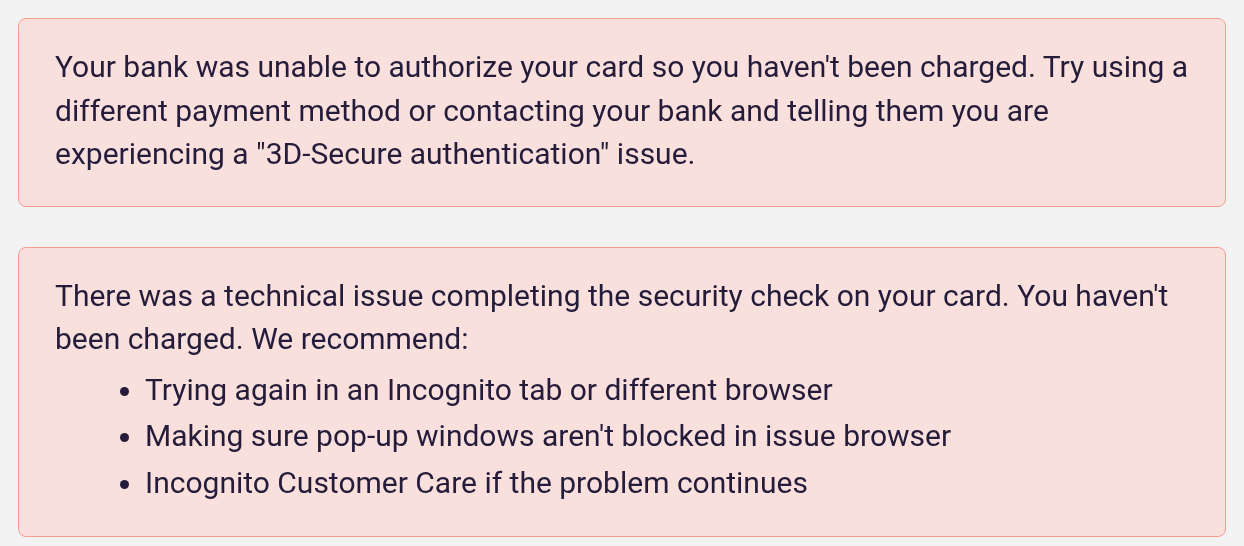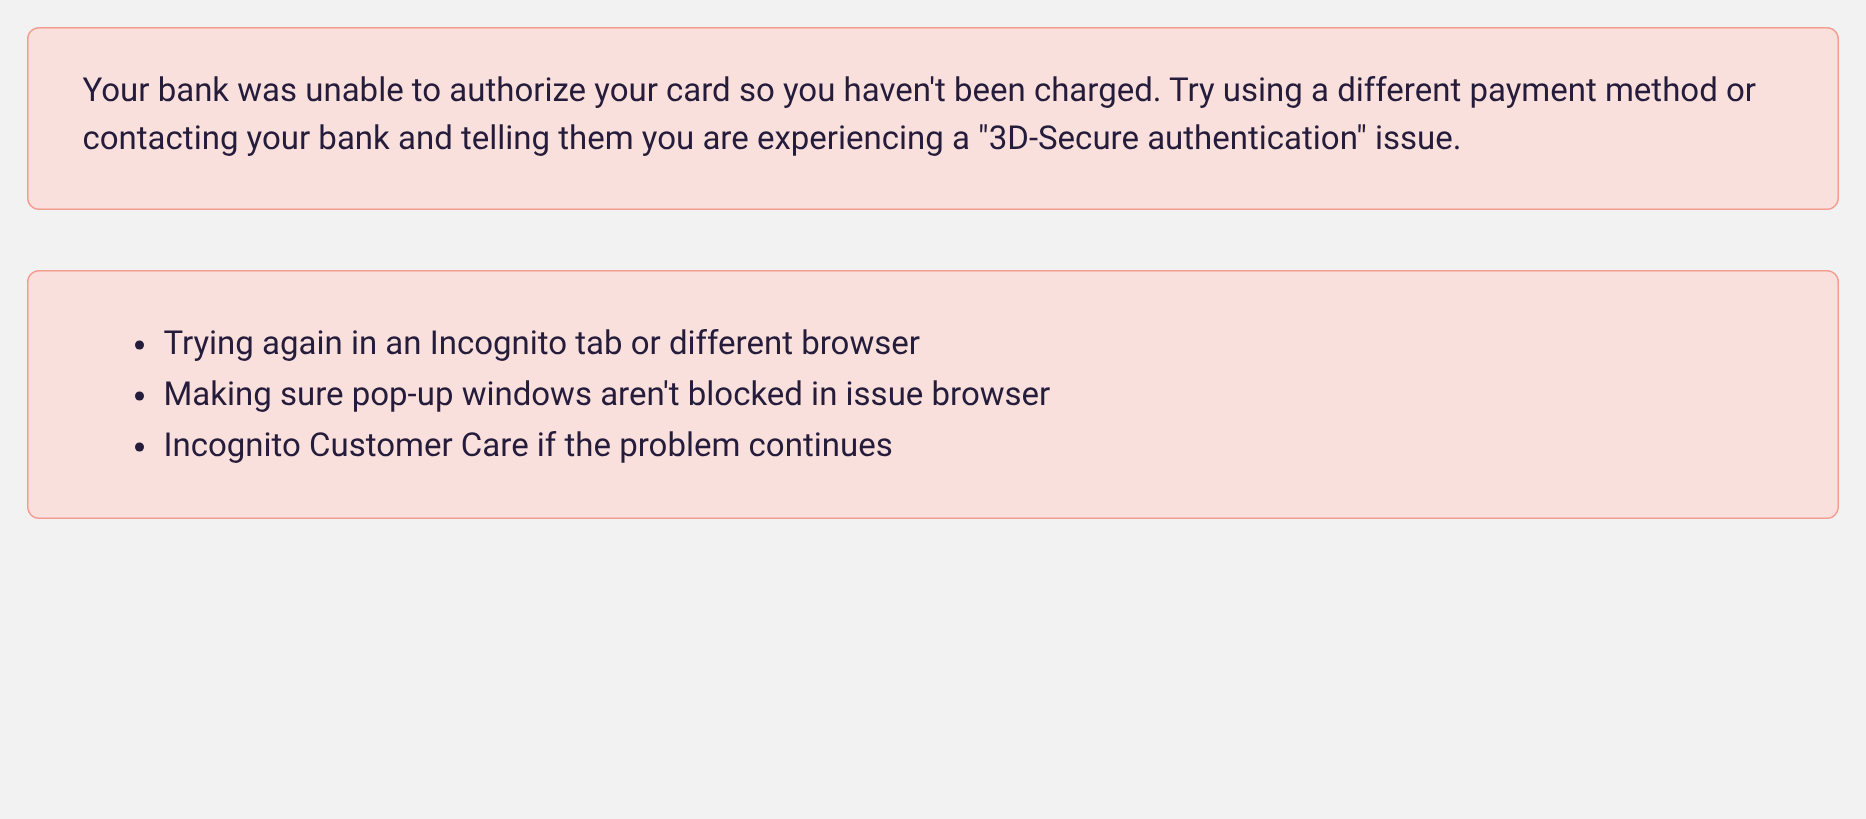--- a/index.html
+++ b/index.html
@@ -14,44 +14,46 @@
       height: 546px;
       padding: 18px;
     }
     .alert-box {
       background: #f9e0dd;
       border: 1px solid #f29b8f;
       border-radius: 8px;
       padding: 26px 36px 30px 36px;
       margin-bottom: 40px;
       color: #241c3a;
-      font-size: 22px;
+      font-size: 30px;
       line-height: 1.45;
     }
     .alert-box:last-child {
       margin-bottom: 0;
     }
     .alert-text {
       font-weight: 400;
     }
     .alert-list {
       list-style: disc;
       padding-left: 54px;
       margin-top: 6px;
     }
     .alert-list li {
       line-height: 1.55;
+      margin-left: 36px;
     }
   </style>
 </head>
 <body>
 
 <div class="alert-box">
   <p class="alert-text">Your bank was unable to authorize your card so you haven't been charged. Try using a different payment method or contacting your bank and telling them you are experiencing a "3D-Secure authentication" issue.</p>
 </div>
 
 <div class="alert-box">
+  <p class="alert-text">There was a technical issue completing the security check on your card. You haven't been charged. We recommend:</p>
   <ul class="alert-list">
     <li>Trying again in an Incognito tab or different browser</li>
     <li>Making sure pop-up windows aren't blocked in issue browser</li>
     <li>Incognito Customer Care if the problem continues</li>
   </ul>
 </div>
 
 </body></html>

